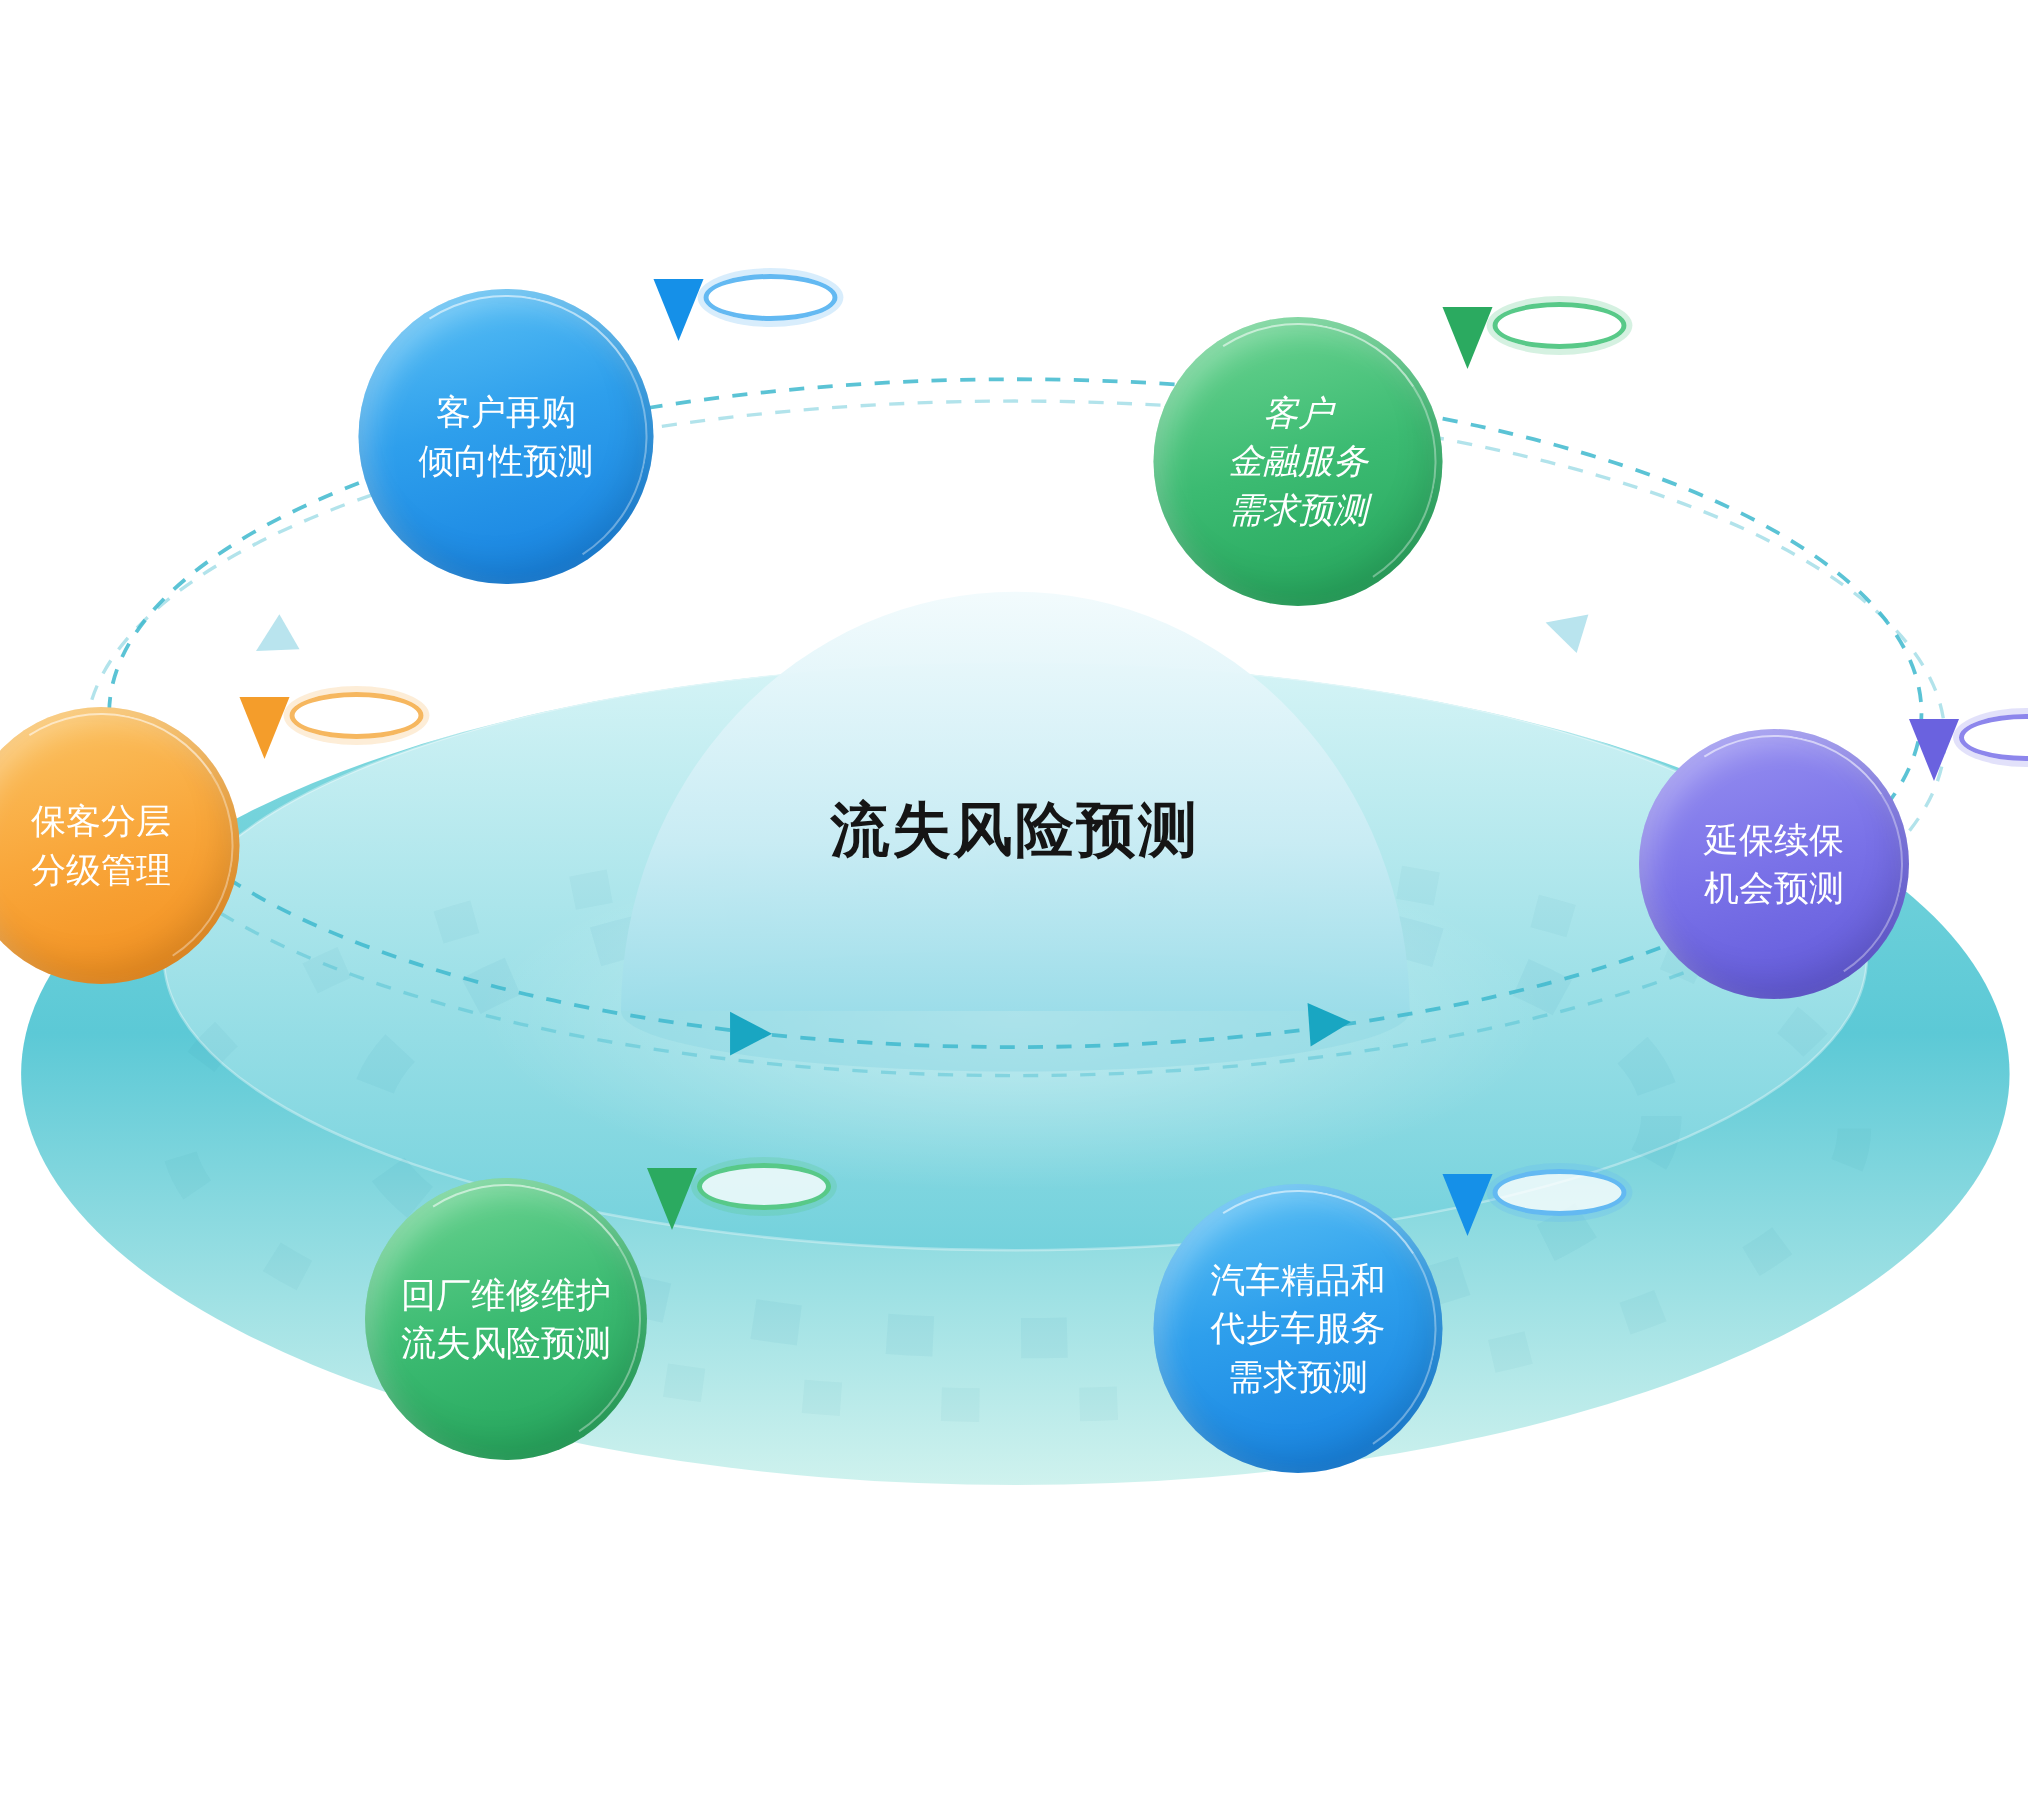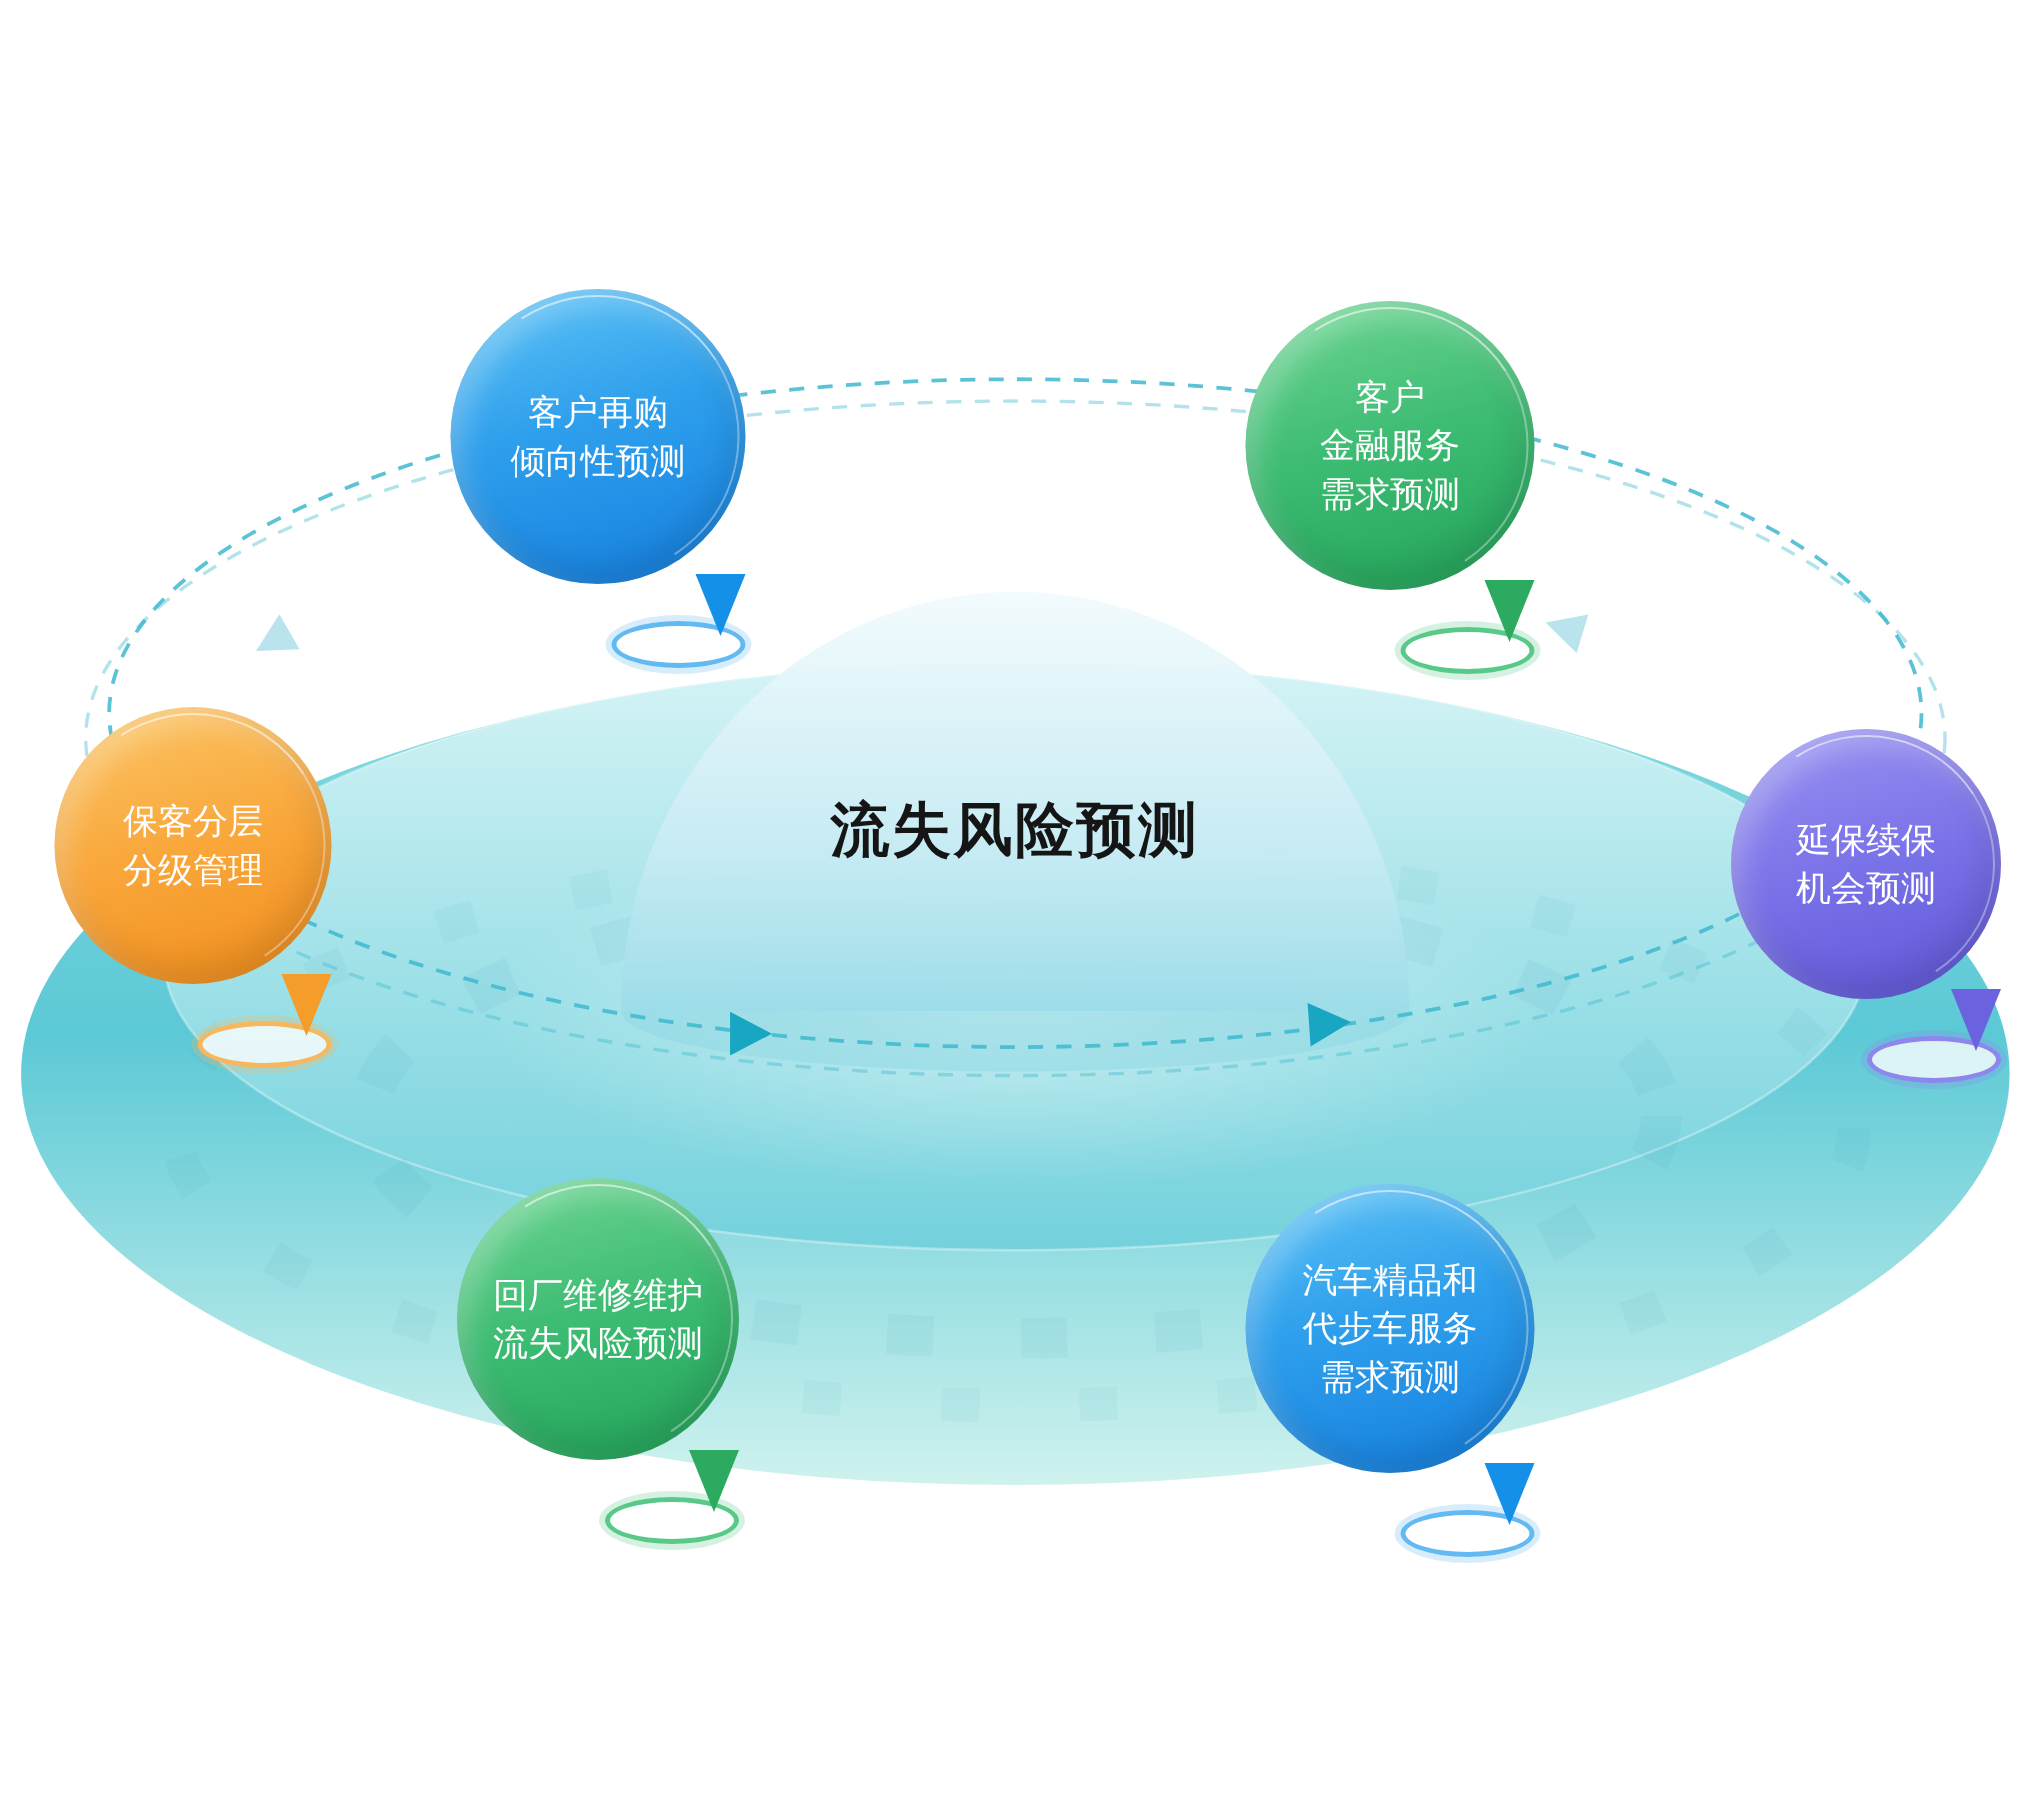--- a/index.html
+++ b/index.html
@@ -23,22 +23,22 @@
     font-weight:700;
     color:#151515;
     letter-spacing:2.5px;
     white-space:nowrap;
   }
 
   .balloon{
     position:absolute;
     transform:translateX(-50%);
     display:flex;
-    flex-direction:column;
-    align-items:flex-end;
+    flex-direction:row;
+    align-items:flex-start;
     z-index:3;
   }
   .bubble{
     width:var(--d);
     height:var(--d);
     border-radius:50%;
     display:flex;
     align-items:center;
     justify-content:center;
     text-align:center;
@@ -91,21 +91,21 @@
 
   .c-orange .bubble{background:linear-gradient(165deg,#FBC667 0%,#F9A73B 50%,#F28D1C 100%);}
   .c-orange .tail{border-top-color:#F49D2B;}
   .c-orange .ring{border-color:#F6B75F;box-shadow:0 0 0 5.9px rgba(246,183,95,0.25);}
 
   .c-purple .bubble{background:linear-gradient(165deg,#9A93F2 0%,#7A72E8 50%,#5F57D8 100%);}
   .c-purple .tail{border-top-color:#6A62DF;}
   .c-purple .ring{border-color:#8D86EC;box-shadow:0 0 0 5.9px rgba(141,134,236,0.25);}
 
   #n0{left:598px;  top:289px;  --d:295px;}
-  #n1{left:1390px; top:301px;  --d:289px;}
+  #n1{left:1390px; top:317px;font-style:italic;  --d:289px;}
   #n2{left:193px;  top:707px;  --d:277px;}
   #n3{left:1866px; top:729px;  --d:270px;}
   #n4{left:598px;  top:1178px; --d:282px;}
   #n5{left:1390px; top:1184px; --d:289px;}
 </style>
 </head>
 <body>
 
 <div class="stage">
 

